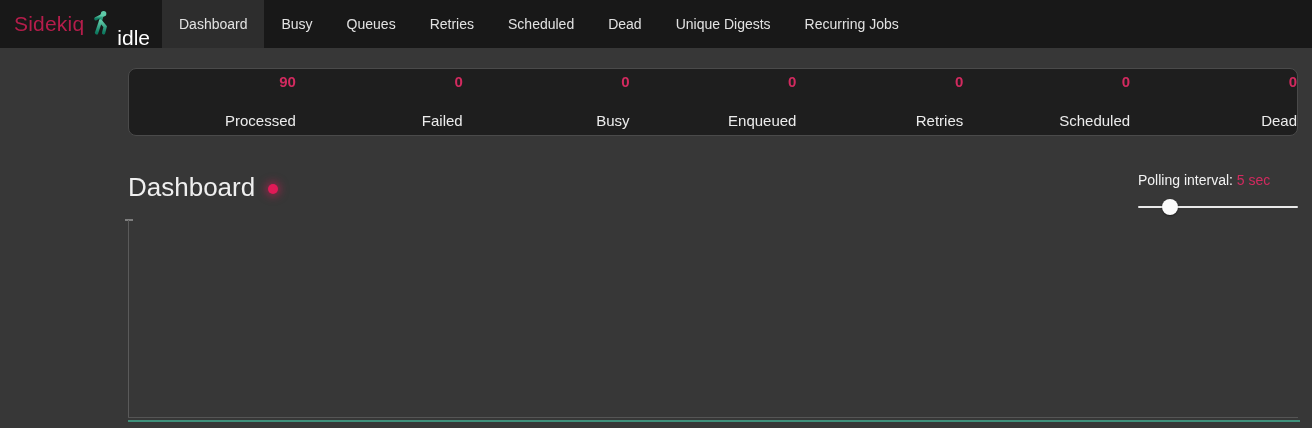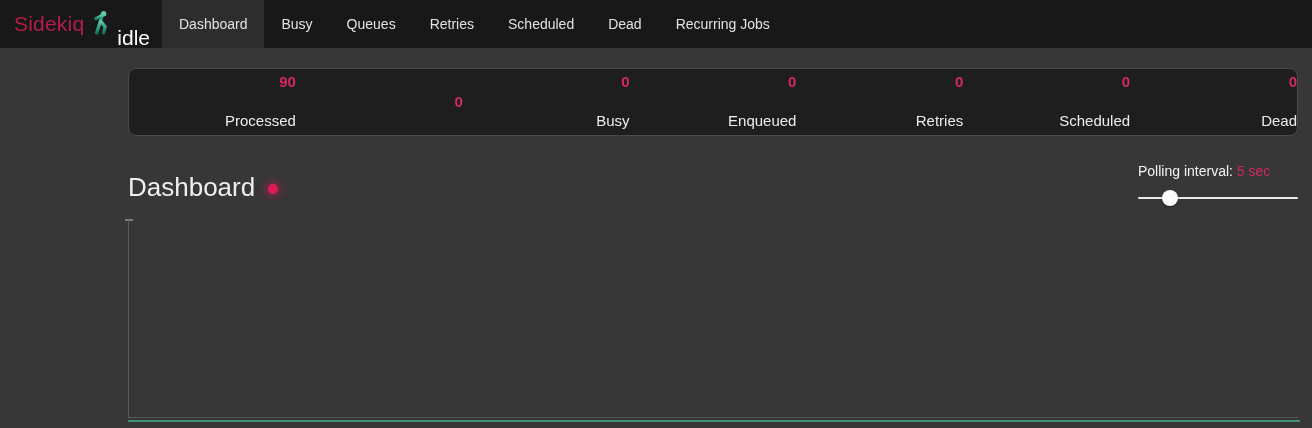--- a/index.html
+++ b/index.html
@@ -51,21 +51,21 @@
     font-size: 26px; font-weight: 400; color: #efefef;
     display: flex; align-items: center;
   }
   .beacon {
     display: inline-block; width: 10px; height: 10px; border-radius: 50%;
     background: #e01a57; margin-left: 13px; margin-top: 3px;
     box-shadow: 0 0 9px 2px rgba(224, 26, 87, 0.55);
   }
 
   .polling-block {
-    position: absolute; top: 163px; left: 1138px; width: 160px;
+    position: absolute; top: 172px; left: 1138px; width: 160px;
     text-align: left;
   }
   .polling-text { font-size: 14px; color: #f2f2f2; white-space: nowrap; }
   .polling-value { color: #d22a5f; }
   .slider {
     position: relative; margin-top: 11px; height: 16px; cursor: pointer;
   }
   .slider-track {
     position: absolute; top: 7px; left: 0; right: 0; height: 2px;
     background: #e9e9e9; border-radius: 1px;
@@ -121,31 +121,33 @@
     </span>
     <span class="brand-status">idle</span>
   </div>
   <ul class="nav-items">
     <li class="active">Dashboard</li>
     <li>Busy</li>
     <li>Queues</li>
     <li>Retries</li>
     <li>Scheduled</li>
     <li>Dead</li>
+    <li>Unique Digests</li>
     <li>Recurring Jobs</li>
   </ul>
 </nav>
 
 <section class="stats-bar">
   <div class="stat-cell">
     <div class="stat-value">90</div>
     <div class="stat-label">Processed</div>
   </div>
   <div class="stat-cell">
     <div class="stat-value">0</div>
+    <div class="stat-label">Failed</div>
   </div>
   <div class="stat-cell">
     <div class="stat-value">0</div>
     <div class="stat-label">Busy</div>
   </div>
   <div class="stat-cell">
     <div class="stat-value">0</div>
     <div class="stat-label">Enqueued</div>
   </div>
   <div class="stat-cell">

